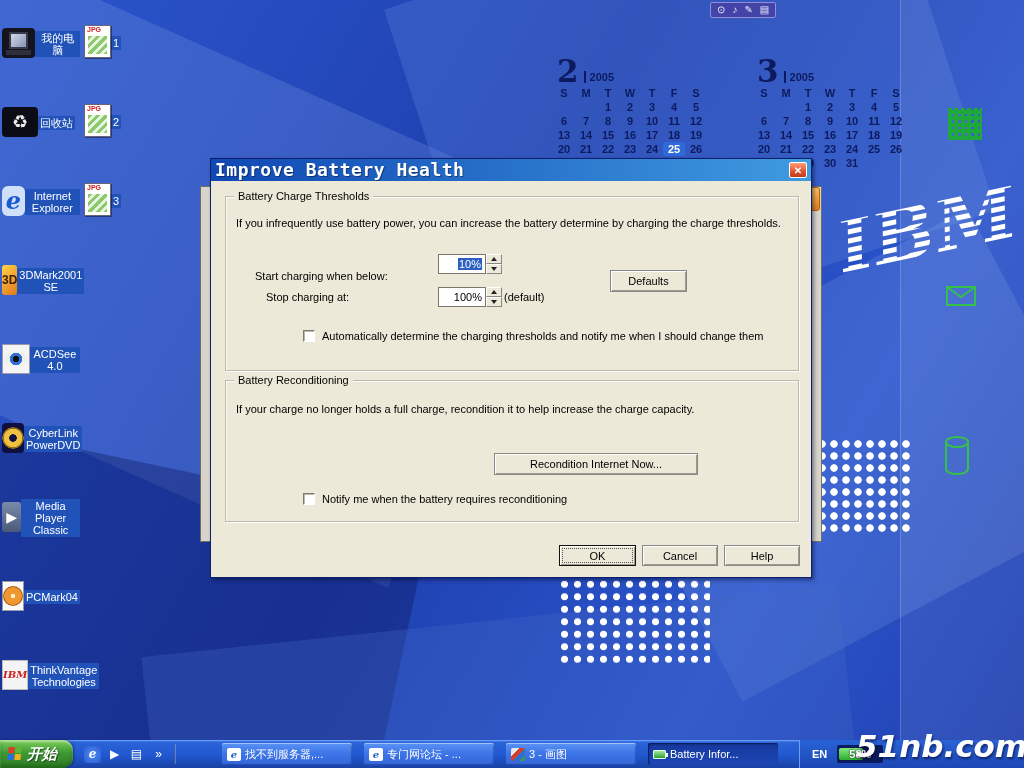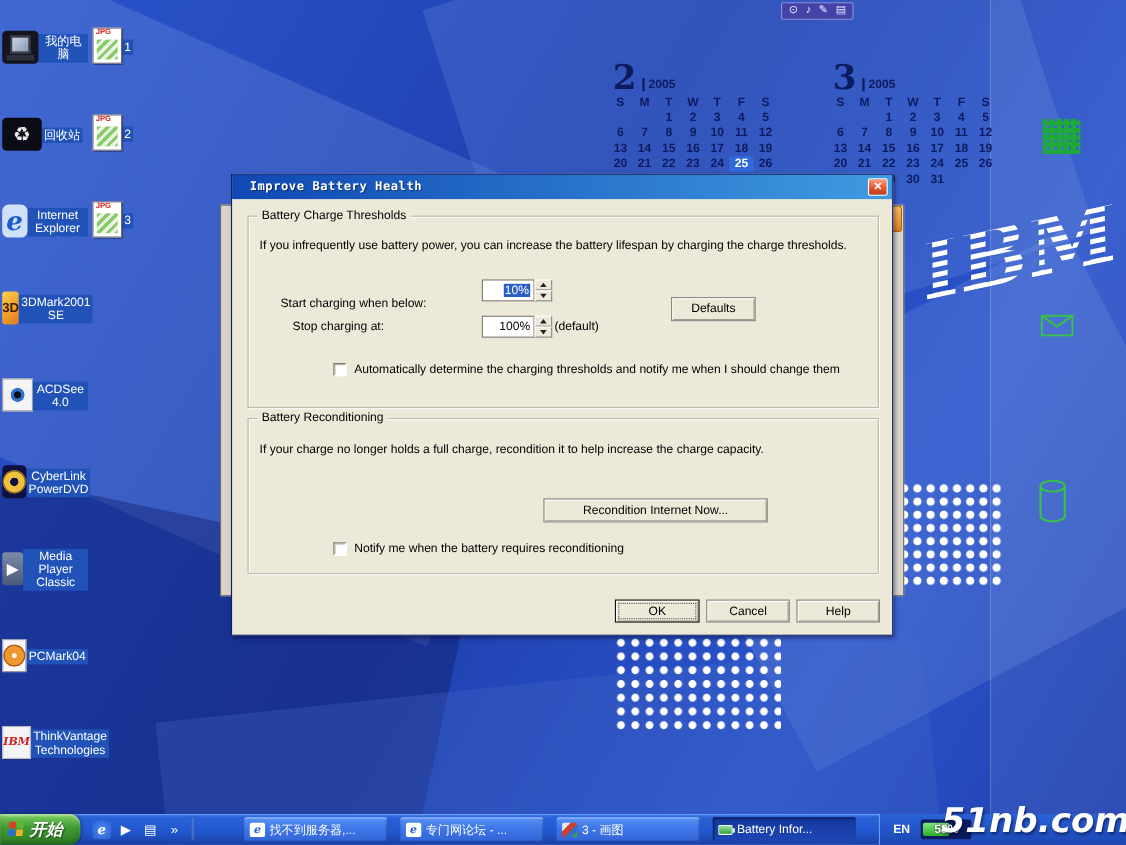--- a/index.html
+++ b/index.html
@@ -83,22 +83,22 @@
   
   .bg-window{position:absolute;left:200px;top:186px;width:622px;height:356px;z-index:2;
     background:#d8d4cb;border:1px solid #716f64;}
   .peek-batt{position:absolute;left:794px;top:187px;width:26px;height:24px;z-index:2;
     background:linear-gradient(#f8c060,#e08020);border:1px solid #b06010;border-radius:3px;}
   
   .dialog{position:absolute;left:210px;top:158px;width:602px;height:420px;z-index:3;
     background:#ece9d8;border:1px solid #0a1f6e;box-shadow:2px 2px 4px rgba(0,0,30,.45);}
   .titlebar{position:absolute;left:0;top:0;right:0;height:22px;
     background:linear-gradient(90deg,#1048b4,#3f9be0);}
-  .title{font-family:"DejaVu Sans Mono",monospace;font-weight:bold;font-size:11px;color:#fff;
-    letter-spacing:.5px;line-height:22px;padding-left:16px;text-shadow:1px 1px 0 rgba(0,0,0,.4);display:inline-block;}
+  .title{font-family:"DejaVu Sans Mono",monospace;font-weight:bold;font-size:18px;color:#fff;
+    letter-spacing:.5px;line-height:22px;padding-left:4px;text-shadow:1px 1px 0 rgba(0,0,0,.4);display:inline-block;}
   .closebtn{position:absolute;right:4px;top:3px;width:18px;height:16px;border-radius:2px;
     background:linear-gradient(#ff9e7a,#e0532c 60%,#c03a18);border:1px solid #fff;
     color:#fff;font-size:10px;font-weight:bold;display:flex;align-items:center;justify-content:center;cursor:default;}
   .groupbox{position:absolute;border:1px solid #bdb9aa;
     box-shadow:inset 1px 1px 0 rgba(255,255,255,.9),1px 1px 0 rgba(255,255,255,.9);}
   .g1{left:14px;top:37px;width:574px;height:175px;}
   .g2{left:14px;top:221px;width:574px;height:142px;}
   .gb-title{position:absolute;top:-7px;left:8px;background:#ece9d8;padding:0 4px;font-size:11px;color:#000;}
   .gb-desc{position:absolute;left:10px;right:12px;font-size:11px;color:#000;}
   .g1 .gb-desc{top:20px;}
@@ -381,21 +381,21 @@
 <div class="dialog">
   <div class="titlebar">
     <span class="title">Improve Battery Health</span>
     <span class="closebtn">
         <span>✕</span>
       </span>
   </div>
 
   <div class="groupbox g1">
     <span class="gb-title">Battery Charge Thresholds</span>
-    <div class="gb-desc">If you infrequently use battery power, you can increase the battery lifespan by charging the charge thresholds.</div>
+    <div class="gb-desc">If you infrequently use battery power, you can increase the battery determine by charging the charge thresholds.</div>
     <span class="lbl lbl-start">Start charging when below:</span>
     <div class="spinner sp-start">
       <span class="sp-field">
           <span class="sp-val sel">10%</span>
         </span>
       <span class="sp-btns">
           <span class="sp-b sp-up"></span>
           <span class="sp-b sp-dn"></span>
         </span>
     </div>

